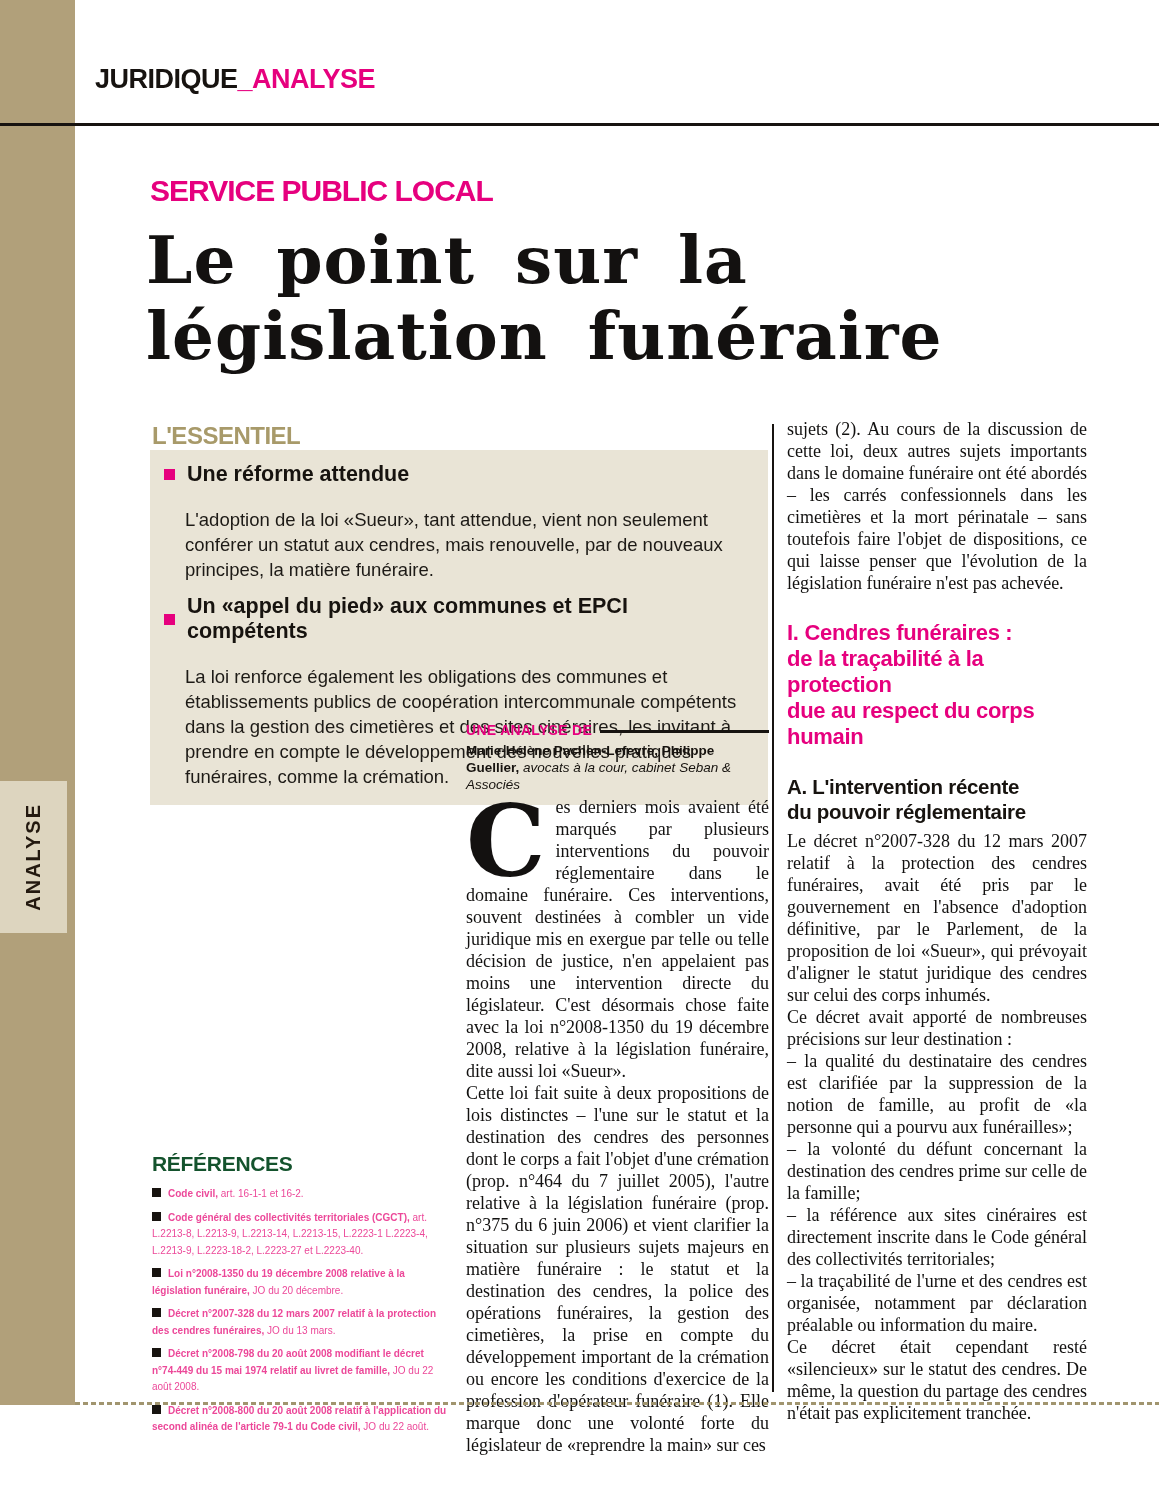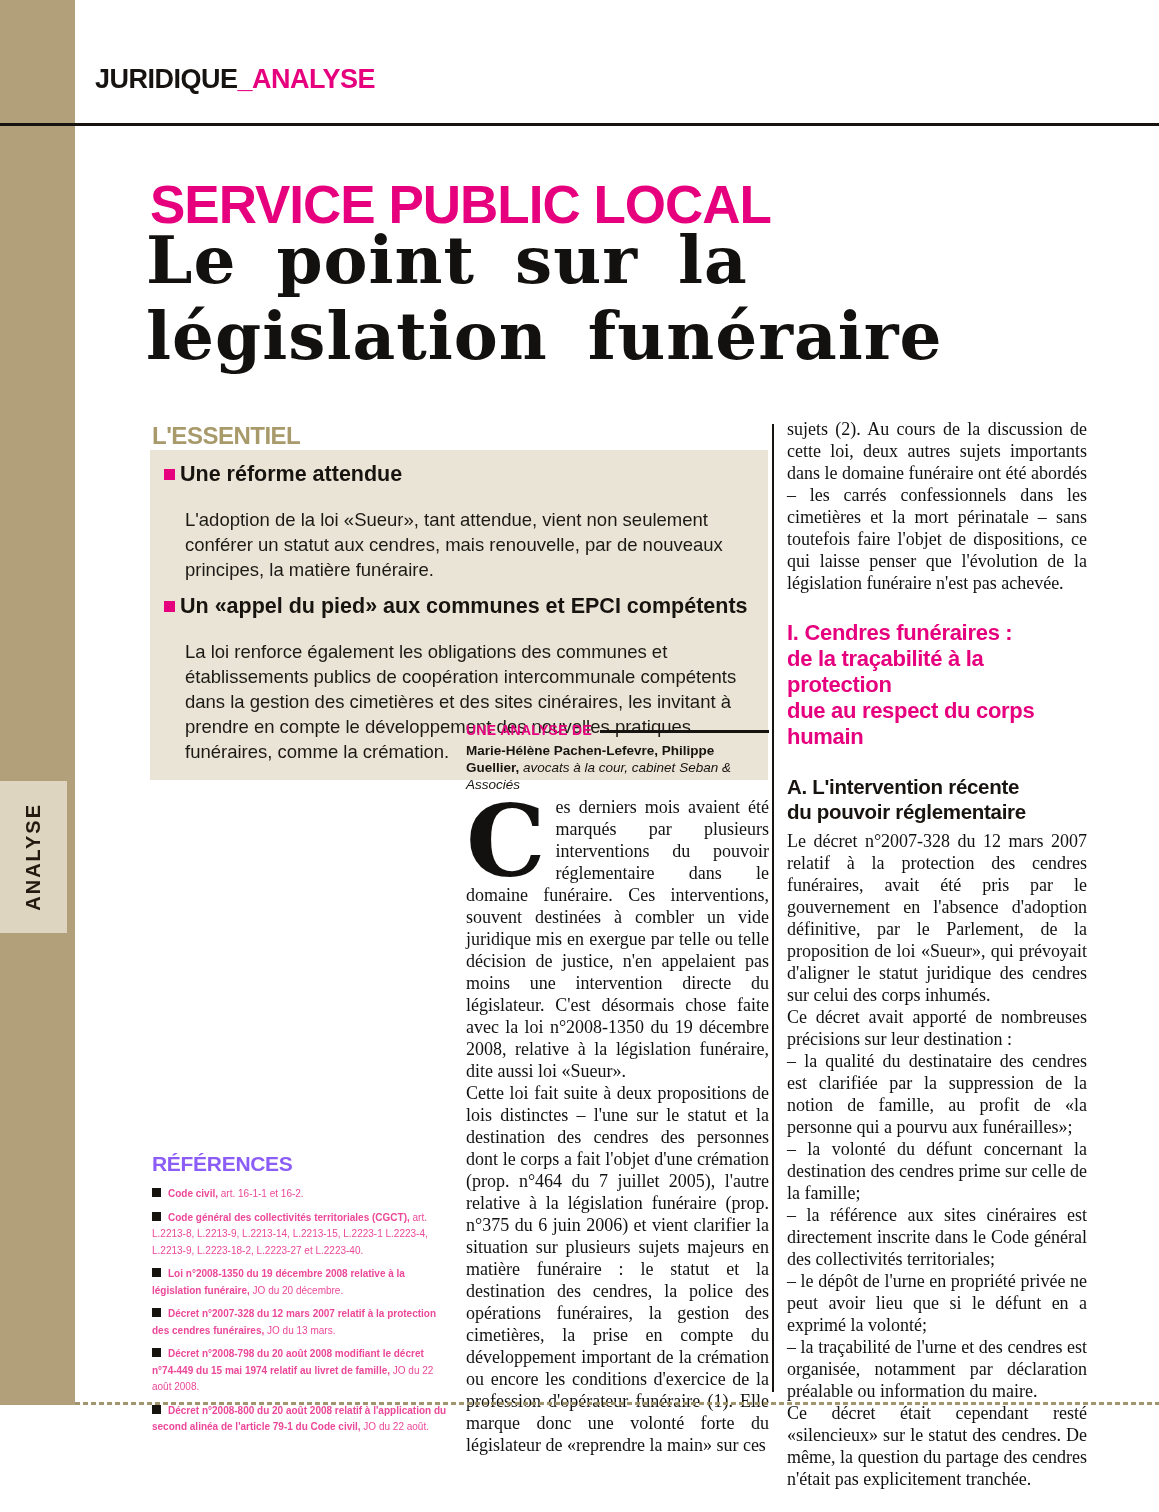--- a/index.html
+++ b/index.html
@@ -15,33 +15,33 @@
 
   
   .masthead{position:absolute;left:95px;top:64px;font-weight:bold;font-size:27px;
             letter-spacing:-0.5px;}
   .masthead .black{color:#171310;}
   .masthead .pink{color:#e6007e;}
   .top-rule{position:absolute;left:0;top:123px;width:1159px;height:3px;background:#171310;}
 
   
   .kicker{position:absolute;left:150px;top:174px;color:#e6007e;font-weight:bold;
-          font-size:53px;letter-spacing:-1px;}
+          font-size:30px;letter-spacing:-1px;}
   .title{position:absolute;left:146px;top:222px;width:960px;
          font-family:"DejaVu Serif",serif;font-weight:bold;font-size:66px;
          line-height:76px;color:#131110;letter-spacing:1px;word-spacing:16px;}
 
   
   .ess-label{position:absolute;left:152px;top:422px;color:#a89a6a;font-weight:bold;
              font-size:24px;letter-spacing:-0.5px;}
   .ess-box{position:absolute;left:150px;top:450px;width:618px;background:#e9e4d6;
            padding:12px 16px 16px 14px;box-sizing:border-box;}
   .ess-item{margin-bottom:12px;}
   .ess-item:last-child{margin-bottom:0;}
-  .ess-head{display:flex;align-items:center;gap:5px;font-weight:bold;font-size:21.5px;
+  .ess-head{display:flex;align-items:center;gap:12px;font-weight:bold;font-size:21.5px;
             color:#17130f;margin-bottom:4px;}
   .sq-pink{width:11px;height:11px;background:#e6007e;flex:0 0 auto;}
   .ess-body{margin-left:21px;font-size:18.5px;line-height:25px;color:#1d1a16;margin-top:20px;}
 
   
   .byline{position:absolute;left:466px;top:722px;width:303px;}
   .byline-row{display:flex;align-items:center;}
   .byline-label{color:#e6007e;font-weight:bold;font-size:14px;letter-spacing:0.3px;white-space:nowrap;}
   .byline-rule{flex:1;border-bottom:3px solid #171310;margin-left:8px;margin-top:2px;}
   .byline-authors{margin-top:4px;font-size:13.5px;line-height:17px;color:#17130f;}
@@ -61,21 +61,21 @@
 
   .h-magenta{color:#e6007e;font-weight:bold;font-size:22px;line-height:26px;
              white-space:pre-line;margin:26px 0 24px 0;font-family:"Liberation Sans",sans-serif;
              text-align:left;letter-spacing:-0.3px;}
   .h-black{color:#17130f;font-weight:bold;font-size:20.5px;line-height:25px;
            white-space:pre-line;margin:0 0 6px 0;font-family:"Liberation Sans",sans-serif;
            text-align:left;letter-spacing:-0.3px;}
 
   
   .refs{position:absolute;left:152px;top:1152px;width:296px;}
-  .refs-label{color:#8b5cf6;font-weight:bold;font-size:21px;margin-bottom:10px;letter-spacing:-0.3px;}
+  .refs-label{color:#14532d;font-weight:bold;font-size:21px;margin-bottom:10px;letter-spacing:-0.3px;}
   .ref-item{font-size:10px;line-height:16.5px;color:#ec4899;margin-bottom:7px;}
   .ref-item .sq{display:inline-block;width:9px;height:9px;background:#17130f;margin-right:7px;}
   .ref-item .bold{font-weight:bold;}
 
   
   .dashed-rule{position:absolute;left:75px;top:1402px;width:1084px;height:3px;
     background:repeating-linear-gradient(90deg,#a1956f 0 5px,transparent 5px 8px);}
   .footer{position:absolute;left:78px;top:1524px;display:flex;align-items:center;gap:14px;}
   .page-circle{width:30px;height:30px;border:3.5px solid #171310;border-radius:50%;
     display:flex;align-items:center;justify-content:center;font-weight:bold;font-size:16px;color:#171310;}
@@ -140,21 +140,20 @@
     <div class="h-magenta">I. Cendres funéraires :
 de la traçabilité à la protection
 due au respect du corps humain</div>
     <div class="h-black">A. L'intervention récente
 du pouvoir réglementaire</div>
     <p class="para">Le décret n°2007-328 du 12 mars 2007 relatif à la protection des cendres funéraires, avait été pris par le gouvernement en l'absence d'adoption définitive, par le Parlement, de la proposition de loi «Sueur», qui prévoyait d'aligner le statut juridique des cendres sur celui des corps inhumés.</p>
     <p class="para">Ce décret avait apporté de nombreuses précisions sur leur destination :</p>
     <p class="para">– la qualité du destinataire des cendres est clarifiée par la suppression de la notion de famille, au profit de «la personne qui a pourvu aux funérailles»;</p>
     <p class="para">– la volonté du défunt concernant la destination des cendres prime sur celle de la famille;</p>
     <p class="para">– la référence aux sites cinéraires est directement inscrite dans le Code général des collectivités territoriales;</p>
-    <p class="para">– le dépôt de l'urne en propriété privée ne peut avoir lieu que si le défunt en a exprimé la volonté;</p>
     <p class="para">– la traçabilité de l'urne et des cendres est organisée, notamment par déclaration préalable ou information du maire.</p>
     <p class="para">Ce décret était cependant resté «silencieux» sur le statut des cendres. De même, la question du partage des cendres n'était pas explicitement tranchée.</p>
   </div>
 
   <div class="refs">
     <div class="refs-label">RÉFÉRENCES</div>
     <div class="ref-item"><span class="sq"></span><span class="bold">Code civil,</span><span> art. 16-1-1 et 16-2.</span></div>
     <div class="ref-item"><span class="sq"></span><span class="bold">Code général des collectivités territoriales (CGCT),</span><span> art. L.2213-8, L.2213-9, L.2213-14, L.2213-15, L.2223-1 L.2223-4, L.2213-9, L.2223-18-2, L.2223-27 et L.2223-40.</span></div>
     <div class="ref-item"><span class="sq"></span><span class="bold">Loi n°2008-1350 du 19 décembre 2008 relative à la législation funéraire,</span><span> JO du 20 décembre.</span></div>
     <div class="ref-item"><span class="sq"></span><span class="bold">Décret n°2007-328 du 12 mars 2007 relatif à la protection des cendres funéraires,</span><span> JO du 13 mars.</span></div>

